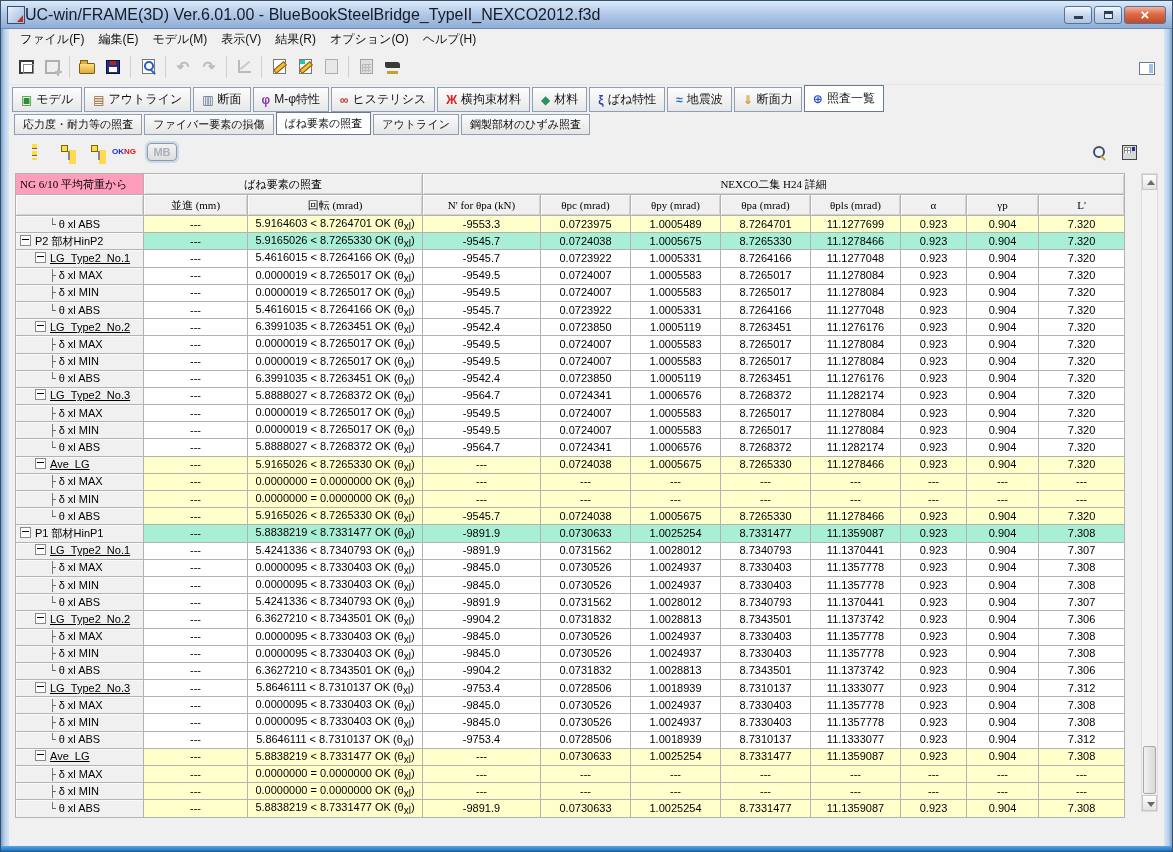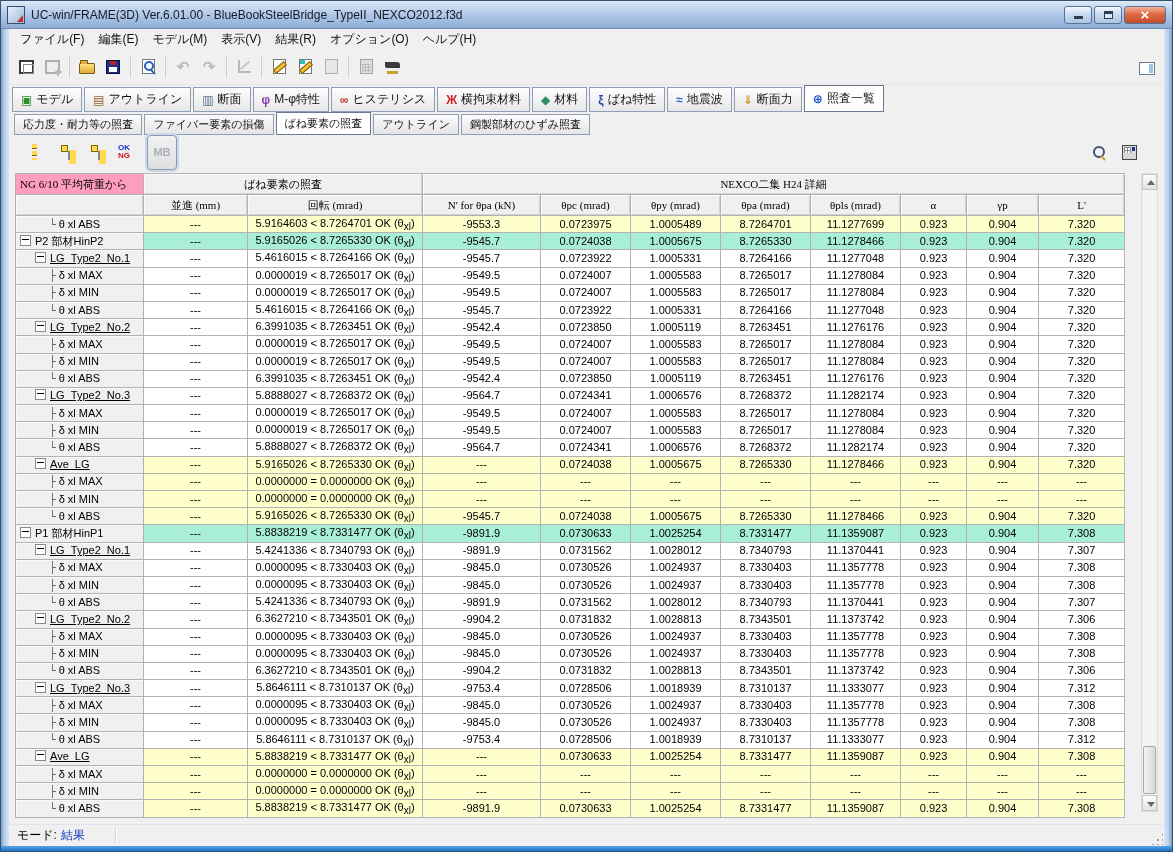--- a/index.html
+++ b/index.html
@@ -7,21 +7,21 @@
   .window{position:relative;width:1171px;height:850px;border:1px solid #33526f;
     background:#f0f0f0;}
   
   .titlebar{position:absolute;left:0;top:0;right:0;height:28px;
     background:linear-gradient(#dce9f8 0%,#b4cbe9 45%,#8fadd5 100%);
     border-bottom:1px solid #6d8cb5;display:flex;align-items:center;padding:0 6px;box-sizing:border-box;}
   .app-icon{width:16px;height:16px;background:linear-gradient(135deg,#e8f0fa,#9cb8dc);
     border:1px solid #35506e;position:relative;flex:none;}
   .app-icon::after{content:"";position:absolute;right:1px;bottom:1px;width:0;height:0;
     border-left:6px solid transparent;border-bottom:7px solid #c22b1f;}
-  .title-text{font-size:12px;color:#141c26;margin-left:6px;white-space:nowrap;}
+  .title-text{font-size:16px;color:#141c26;white-space:nowrap;}
   .win-controls{margin-left:auto;display:flex;gap:2px;}
   .wc{width:28px;height:18px;border:1px solid #51749e;border-radius:3px;padding:0;
     background:linear-gradient(#f4f9fe,#c8d8ec 50%,#aec5e0);position:relative;cursor:default;}
   .wc.close{width:42px;background:linear-gradient(#f3b29b,#dd6a45 45%,#c24b28);}
   .wc-min::before{content:"";position:absolute;left:9px;bottom:4px;width:9px;height:3px;background:#2c3e55;}
   .wc-max::before{content:"";position:absolute;left:9px;top:4px;width:9px;height:8px;
     border:1px solid #2c3e55;border-top-width:3px;box-sizing:border-box;background:#dce8f5;}
   .wc-close::before{content:"×";position:absolute;left:0;right:0;top:-1px;text-align:center;
     color:#fff;font-size:15px;font-weight:bold;line-height:18px;}
   
@@ -83,23 +83,23 @@
   .stab{display:inline-flex;align-items:center;height:19px;padding:0 8px;border:1px solid #8e9eb4;
     background:linear-gradient(#fbfbfb,#e5e5e5);font-size:11px;color:#111;white-space:nowrap;}
   .stab.active{background:#fff;height:21px;border-color:#6a7a90;z-index:2;}
   
   .vtoolbar{position:absolute;left:0;right:0;top:106px;height:34px;display:flex;align-items:center;padding-left:12px;}
   .vbtn{width:26px;height:26px;display:inline-flex;align-items:center;justify-content:center;background:transparent;border:1px solid transparent;padding:0;margin-right:4px;}
   .ic-list{width:5px;height:16px;background:repeating-linear-gradient(180deg,#ffd94e 0 4px,#7c6a00 4px 5px,transparent 5px 7px);}
   .ic-tree{width:5px;height:5px;background:#ffd94e;border:1px solid #7c6a00;margin-bottom:8px;
     box-shadow:8px 5px 0 #ffd94e,8px 12px 0 #ffd94e;}
   .ic-tree::after{content:"";position:absolute;left:6px;top:5px;width:1px;height:9px;background:#888;box-shadow:1px 0 0 -0px #888;}
-  .ic-okng{display:flex;flex-direction:column;align-items:center;line-height:8px;font-size:8px;font-weight:bold;width:auto;height:auto;}
+  .ic-okng{display:flex;flex-direction:row;align-items:center;line-height:8px;font-size:8px;font-weight:bold;width:auto;height:auto;}
   .ic-okng .ok{color:#1530c8;} .ic-okng .ng{color:#d01818;text-align:center;}
-  .mb-btn{min-width:30px;height:35px;margin-left:6px;border:1px solid #8a9ab2;border-radius:4px;
+  .mb-btn{min-width:30px;height:18px;margin-left:6px;border:1px solid #8a9ab2;border-radius:4px;
     background:linear-gradient(#f2f2f2,#dedede);color:#a8b0bc;font-size:11px;font-weight:bold;
     box-shadow:0 0 0 2px #ccd8e8;padding:0 4px;}
   .vt-right{position:absolute;right:18px;top:4px;display:flex;}
   .ic-zoom{width:13px;height:13px;}
   .ic-zoom::before{content:"";position:absolute;left:0;top:0;width:8px;height:8px;border:2px solid #44506a;border-radius:50%;background:#eef4fa;}
   .ic-zoom::after{content:"";position:absolute;right:0;bottom:0;width:6px;height:2px;background:#caa028;transform:rotate(45deg);}
   .ic-export{width:13px;height:13px;background:#d8d8d8;border:1px solid #444;}
   .ic-export::before{content:"";position:absolute;left:1px;top:1px;width:7px;height:6px;
     background:linear-gradient(#888 1px,transparent 1px) 0 0/3px 3px,linear-gradient(90deg,#888 1px,transparent 1px) 0 0/3px 3px;background-color:#fff;}
   .ic-export::after{content:"";position:absolute;right:1px;top:1px;width:3px;height:4px;background:#1e2f8f;}
@@ -808,21 +808,15 @@
           </tr>
         </tbody>
     </table>
 
     <div class="vscroll">
       <div class="vs-btn up"></div>
       <div class="vs-thumb"></div>
       <div class="vs-btn down"></div>
     </div>
 
-    <div class="statusbar">
-      <span>モード:</span>
-      <span class="mode-value">結果</span>
-      <span class="sb-sep"></span>
-      <span class="grip"></span>
-    </div>
 
   </div>
 </div>
 
 </body></html>

